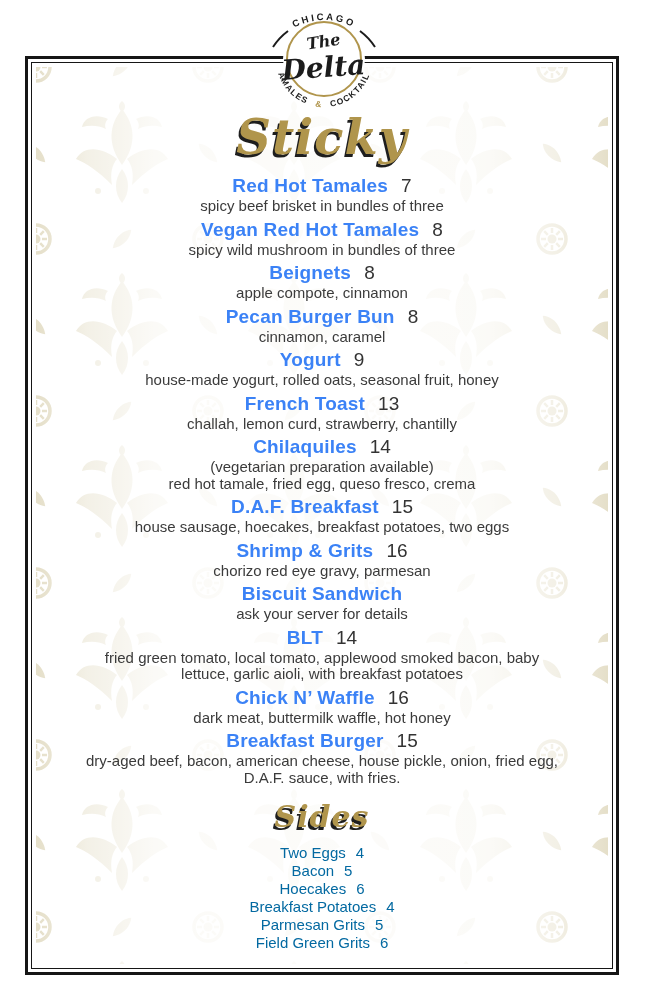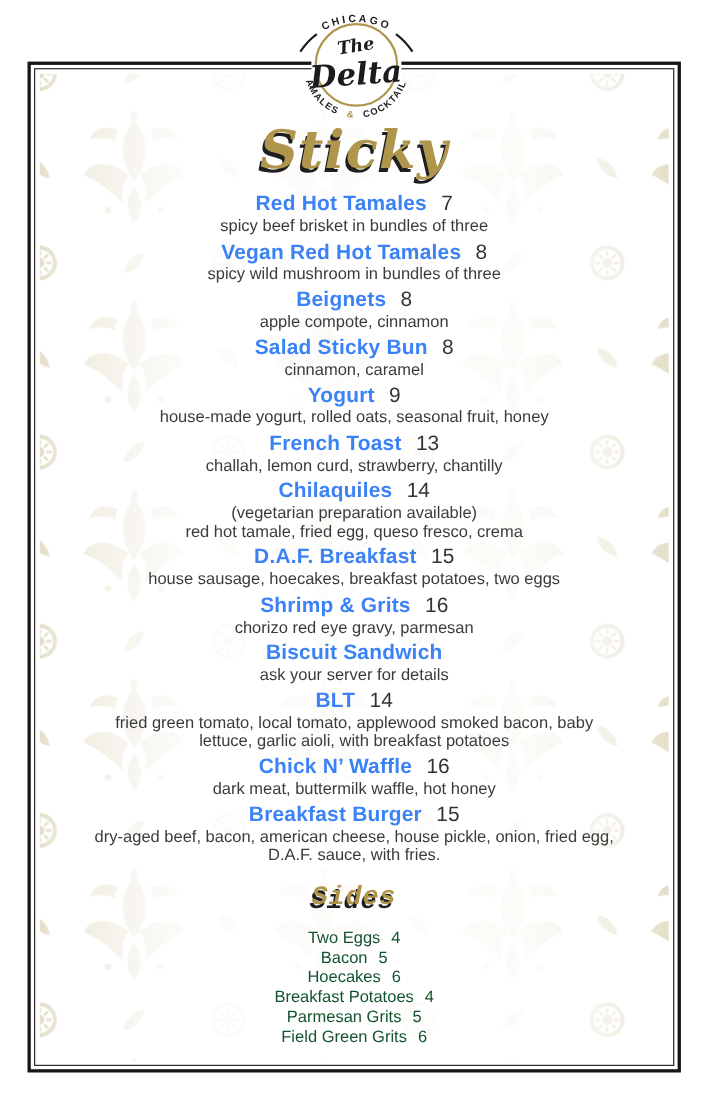--- a/index.html
+++ b/index.html
@@ -24,27 +24,27 @@
       rgba(255,255,255,0.55) 91%,
       rgba(255,255,255,0) 100%);}
   
   .content{position:absolute;left:36px;top:67px;width:572px;height:897px;
     text-align:center;box-sizing:border-box;padding-top:44px;}
   .script-title{
     font-family:"DejaVu Serif", serif;font-style:italic;font-weight:bold;
     color:#b0954c;text-shadow:-2px 3px 0 #1e1e1e;letter-spacing:1px;
   }
   .brunch{font-size:48px;line-height:52px;margin:0 0 12px 0;}
-  .sides-t{font-size:24px;line-height:34px;margin:14px 0 10px 0;font-family:Liberation Mono, monospace;}
+  .sides-t{font-size:30px;line-height:34px;margin:14px 0 10px 0;}
   .item{margin:0 0 4px 0;}
   .item-head{line-height:22px;}
   .item-name{font-size:19px;font-weight:bold;color:#3b82f6;letter-spacing:0.2px;}
   .item-price{font-size:19px;font-weight:normal;color:#333;margin-left:13px;}
   .item-desc{font-size:15px;line-height:16.5px;color:#3b3b3b;max-width:480px;margin:0 auto;}
-  .side-row{font-size:15px;line-height:18px;color:#14532d;}
+  .side-row{font-size:15px;line-height:18px;color:#0369a1;}
   .side-name{}
   .side-price{margin-left:10px;}
   
   .logo{position:absolute;left:239px;top:-3px;width:170px;height:130px;}
   .logo text{fill:#1c1c1c;}
   .lg-city{font-family:"Liberation Sans",sans-serif;font-size:9.5px;font-weight:bold;letter-spacing:2.5px;}
   .lg-tag{font-family:"Liberation Sans",sans-serif;font-size:8.5px;font-weight:bold;letter-spacing:1.2px;}
   .lg-the{font-family:"DejaVu Serif",serif;font-style:italic;font-size:16px;font-weight:bold;}
   .lg-delta{font-family:"DejaVu Serif",serif;font-style:italic;font-size:28px;font-weight:bold;}
 </style>
@@ -102,21 +102,21 @@
     </div>
     <div class="item">
       <div class="item-head"><span class="item-name">Vegan Red Hot Tamales</span><span class="item-price">8</span></div>
       <div class="item-desc">spicy wild mushroom in bundles of three</div>
     </div>
     <div class="item">
       <div class="item-head"><span class="item-name">Beignets</span><span class="item-price">8</span></div>
       <div class="item-desc">apple compote, cinnamon</div>
     </div>
     <div class="item">
-      <div class="item-head"><span class="item-name">Salad Sticky Bun</span><span class="item-price">8</span></div>
+      <div class="item-head"><span class="item-name">Pecan Burger Bun</span><span class="item-price">8</span></div>
       <div class="item-desc">cinnamon, caramel</div>
     </div>
     <div class="item">
       <div class="item-head"><span class="item-name">Yogurt</span><span class="item-price">9</span></div>
       <div class="item-desc">house-made yogurt, rolled oats, seasonal fruit, honey</div>
     </div>
     <div class="item">
       <div class="item-head"><span class="item-name">French Toast</span><span class="item-price">13</span></div>
       <div class="item-desc">challah, lemon curd, strawberry, chantilly</div>
     </div>

